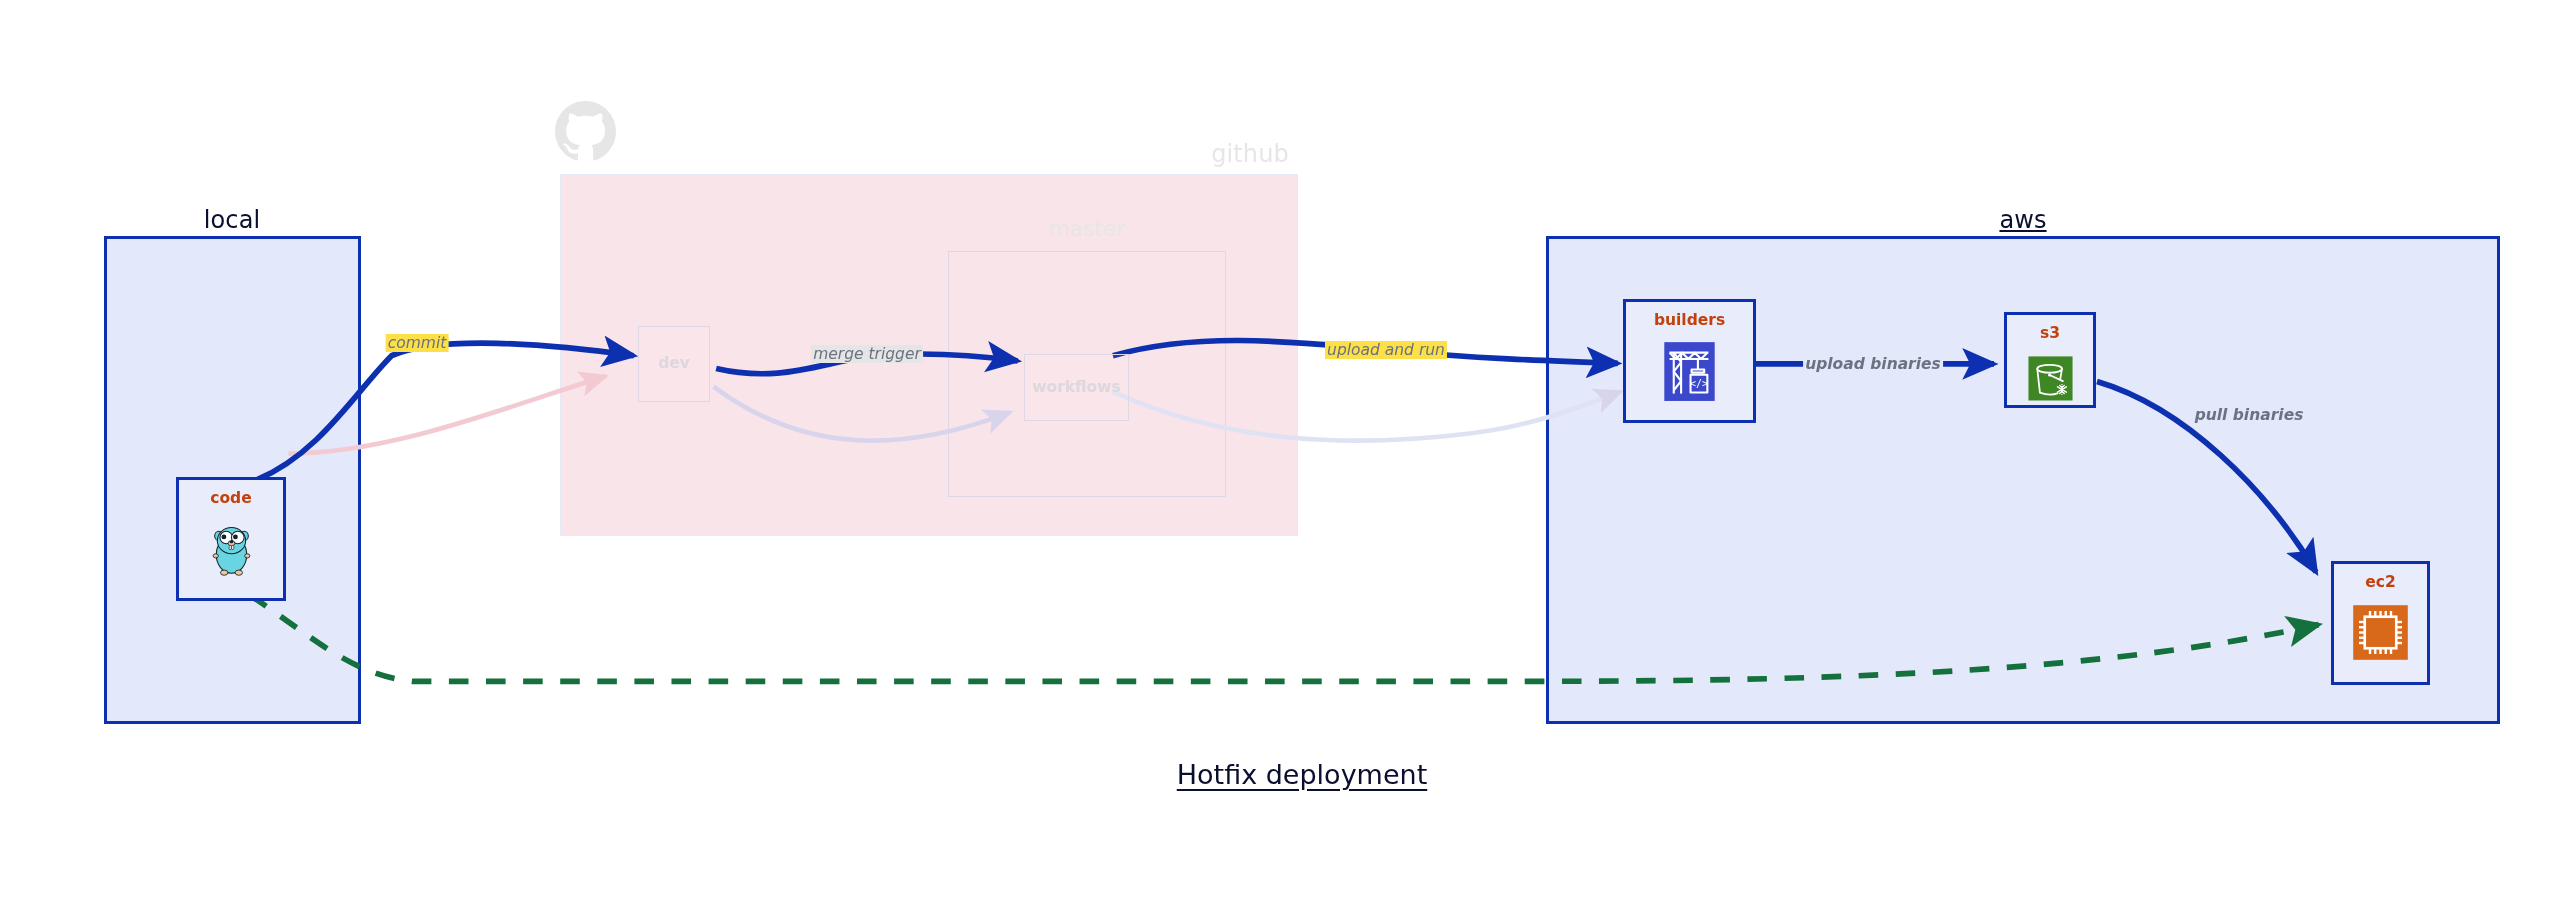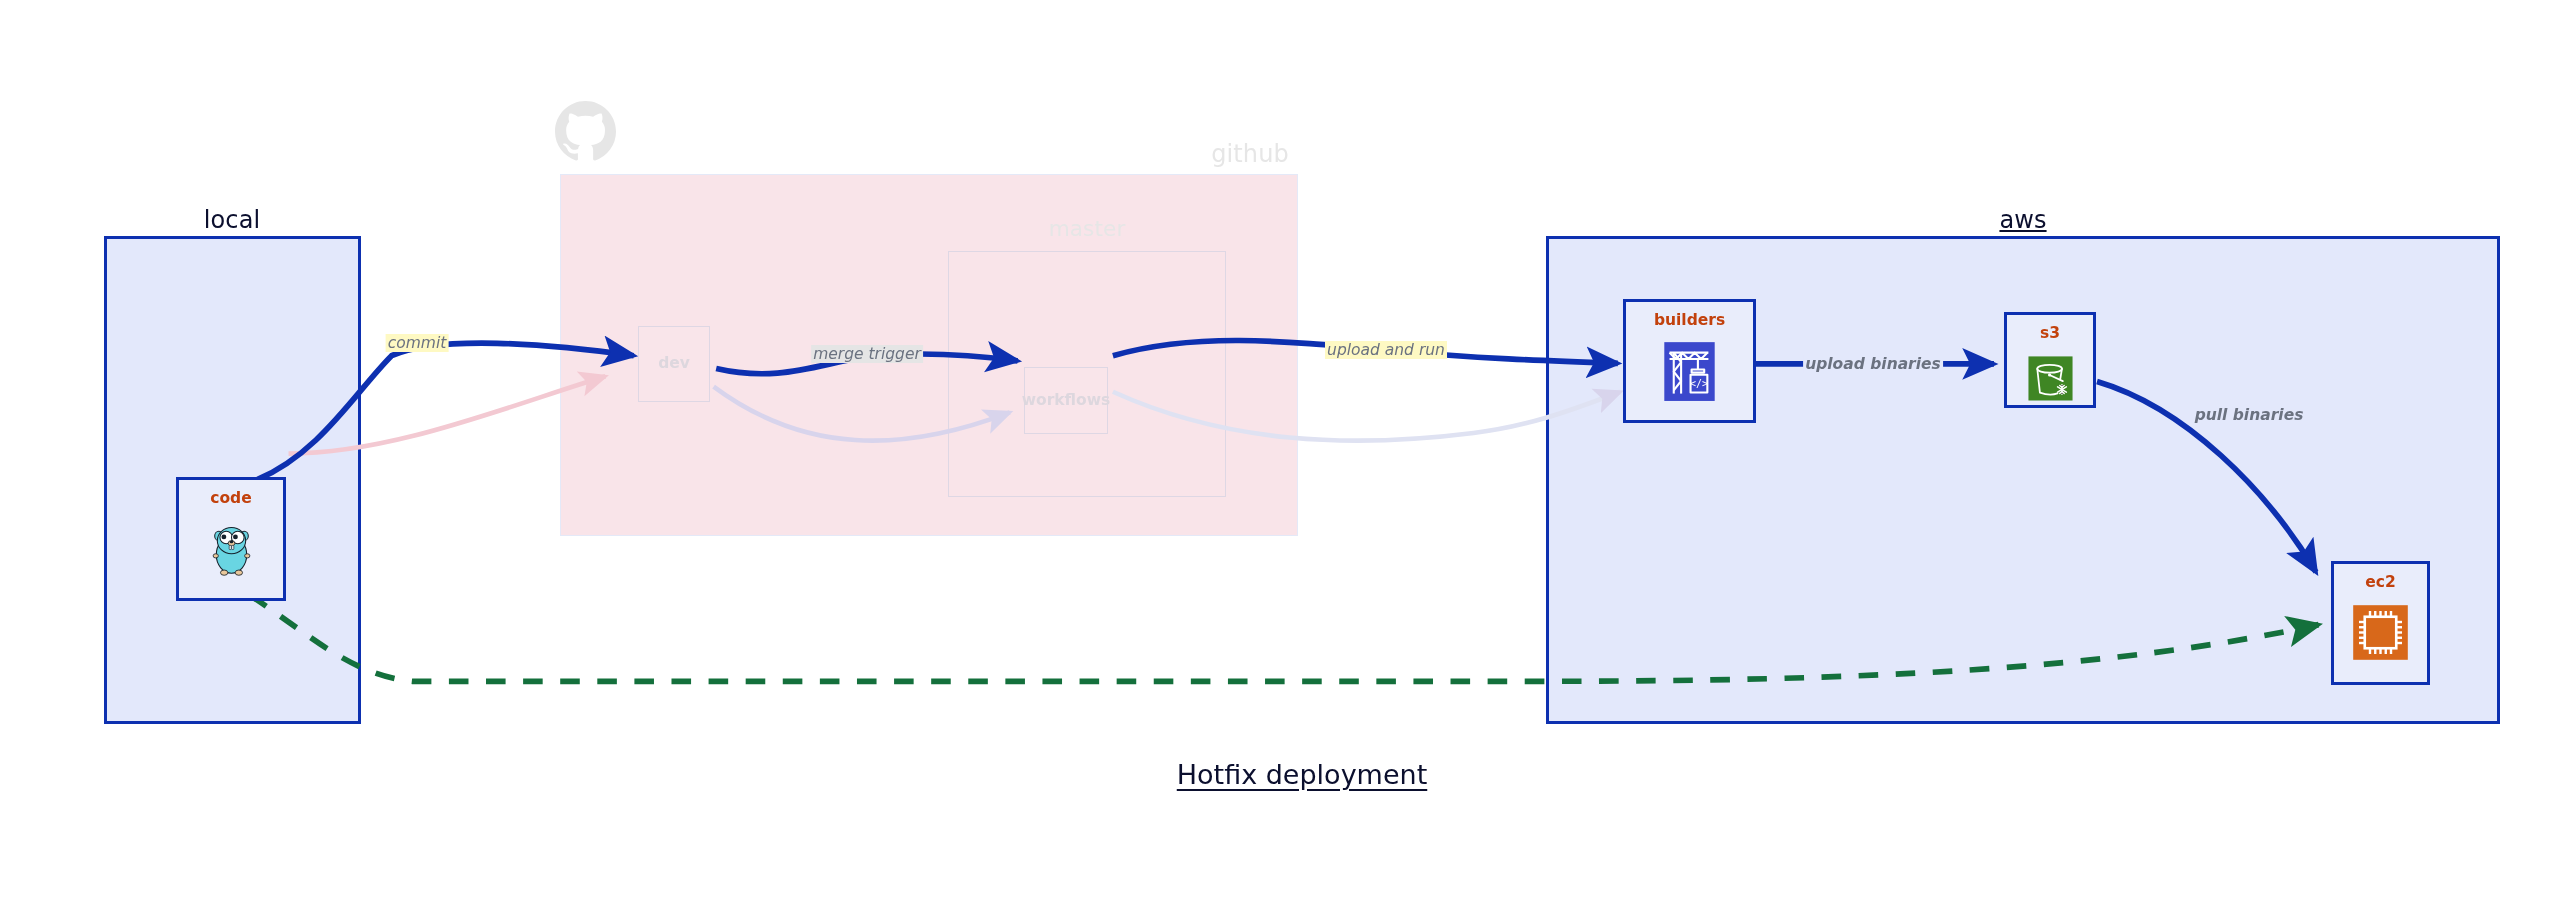--- a/index.html
+++ b/index.html
@@ -72,21 +72,21 @@
     font-style:italic;
     font-size:15.5px;
     color:#6b7280;
     white-space:nowrap;
     background:#ffffff;
     padding:0 2.1px;
     transform:translate(-50%,-50%);
   }
   .edge-label.on-pink{background:#e5e5e5;}
   .edge-label.on-blue{background:#e3e8fb;font-weight:bold;}
-  .edge-label.on-white{background:#fef9c3;}
+  .edge-label.on-white{background:#fde047;}
 
   
   #gh-logo{position:absolute;left:555px;top:101px;width:61px;height:61px;}
 </style>
 </head>
 <body>
 
 <div id="stage">
 
   <div class="cluster blue" style="left:104px;top:236px;width:257px;height:488px;"></div>
@@ -189,21 +189,21 @@
 
       <ellipse cx="46" cy="106" rx="7" ry="5" fill="#e9c79a" stroke="#16212b" stroke-width="1.6"></ellipse>
       <ellipse cx="74" cy="106" rx="7" ry="5" fill="#e9c79a" stroke="#16212b" stroke-width="1.6"></ellipse>
     </svg>
   </div>
 
   <div class="node ghost" style="left:638px;top:326px;width:72px;height:76px;text-align:right;">
     <span class="nlabel">dev</span>
   </div>
 
-  <div class="node ghost" style="left:1024px;top:367px;width:84px;height:67px;">
+  <div class="node ghost" style="left:1024px;top:354px;width:105px;height:67px;">
     <span class="nlabel">workflows</span>
   </div>
 
   <div class="node" style="left:1623px;top:299px;width:133px;height:124px;">
     <span class="nlabel">builders</span>
     <svg class="icon-box" viewBox="0 0 120 120">
       <rect x="12" y="6" width="96" height="112" fill="#3b48cc"></rect>
       <g fill="none" stroke="#ffffff" stroke-width="4" stroke-linejoin="round">
 
         <path d="M30 26 L30 104"></path>

